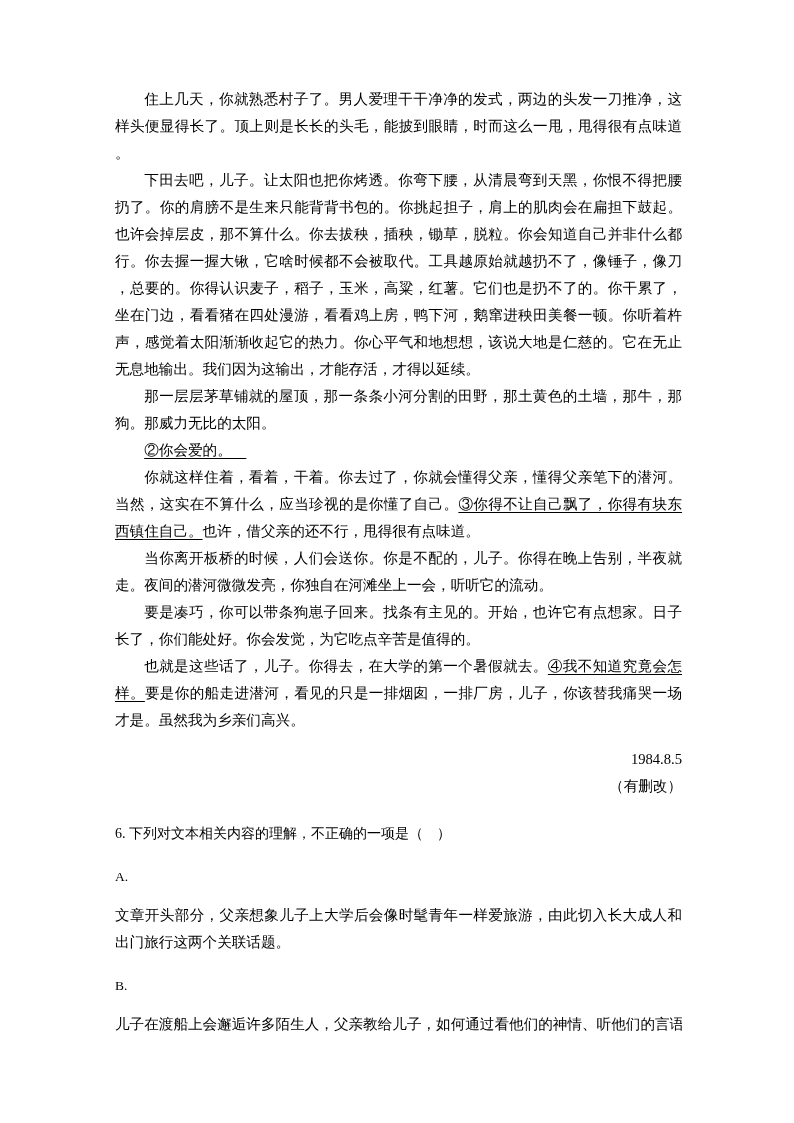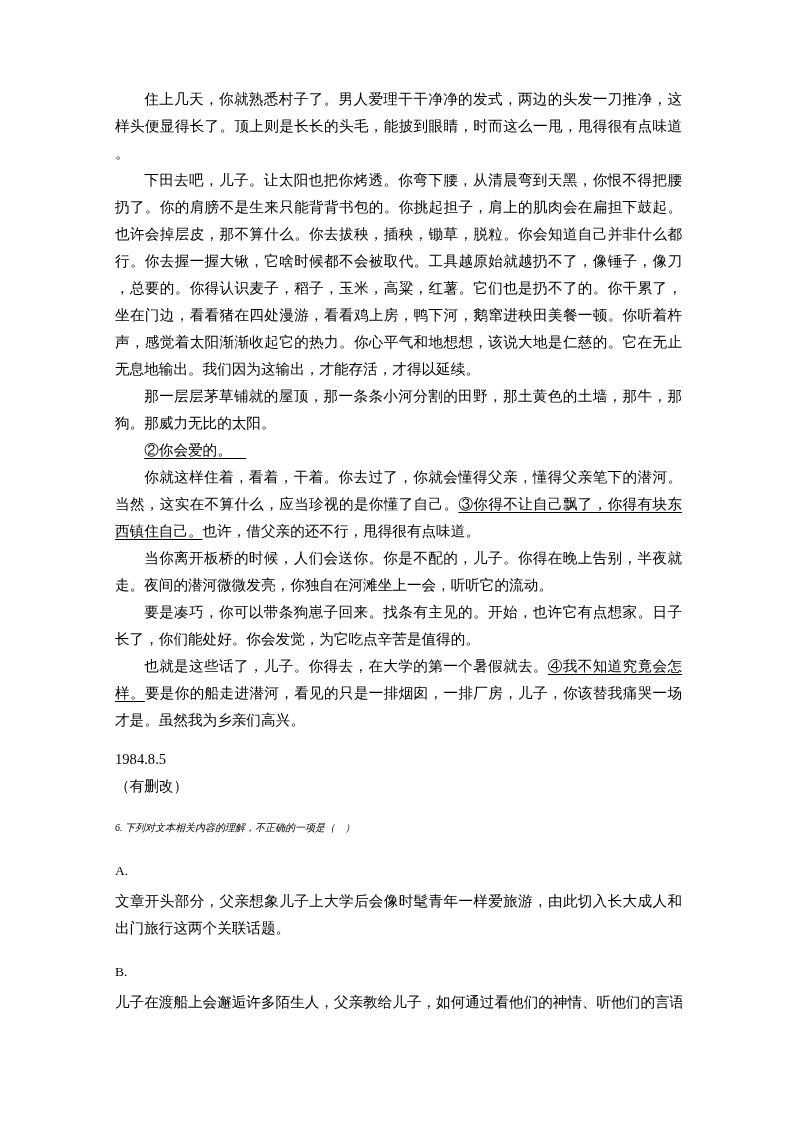--- a/index.html
+++ b/index.html
@@ -23,37 +23,37 @@
     line-height: 27px;
     text-align: justify;
     word-break: break-all;
     line-break: anywhere;
   }
   .para.indent { text-indent: 2em; }
   .u { text-decoration: underline; text-underline-offset: 3px; }
   .right-line {
     font-size: 14.6px;
     line-height: 27px;
+    text-align: right;
   }
   .date-line { margin-top: 12px; }
   .q-stem {
-    font-size: 10px;
+    font-size: 14px;
     line-height: 27px;
-    margin-top: 14px;
-    font-style: italic;
+    margin-top: 20px;
   }
   .q-label {
     font-size: 13.5px;
     line-height: 27px;
     margin-top: 16px;
   }
   .q-option {
     font-size: 14.6px;
     line-height: 27px;
-    margin-top: 4px;
+    margin-top: 12px;
     text-align: justify;
     word-break: break-all;
     line-break: anywhere;
   }
   .q-option.truncated {
     white-space: nowrap;
     overflow: hidden;
     text-align: center;
   }
 </style>

